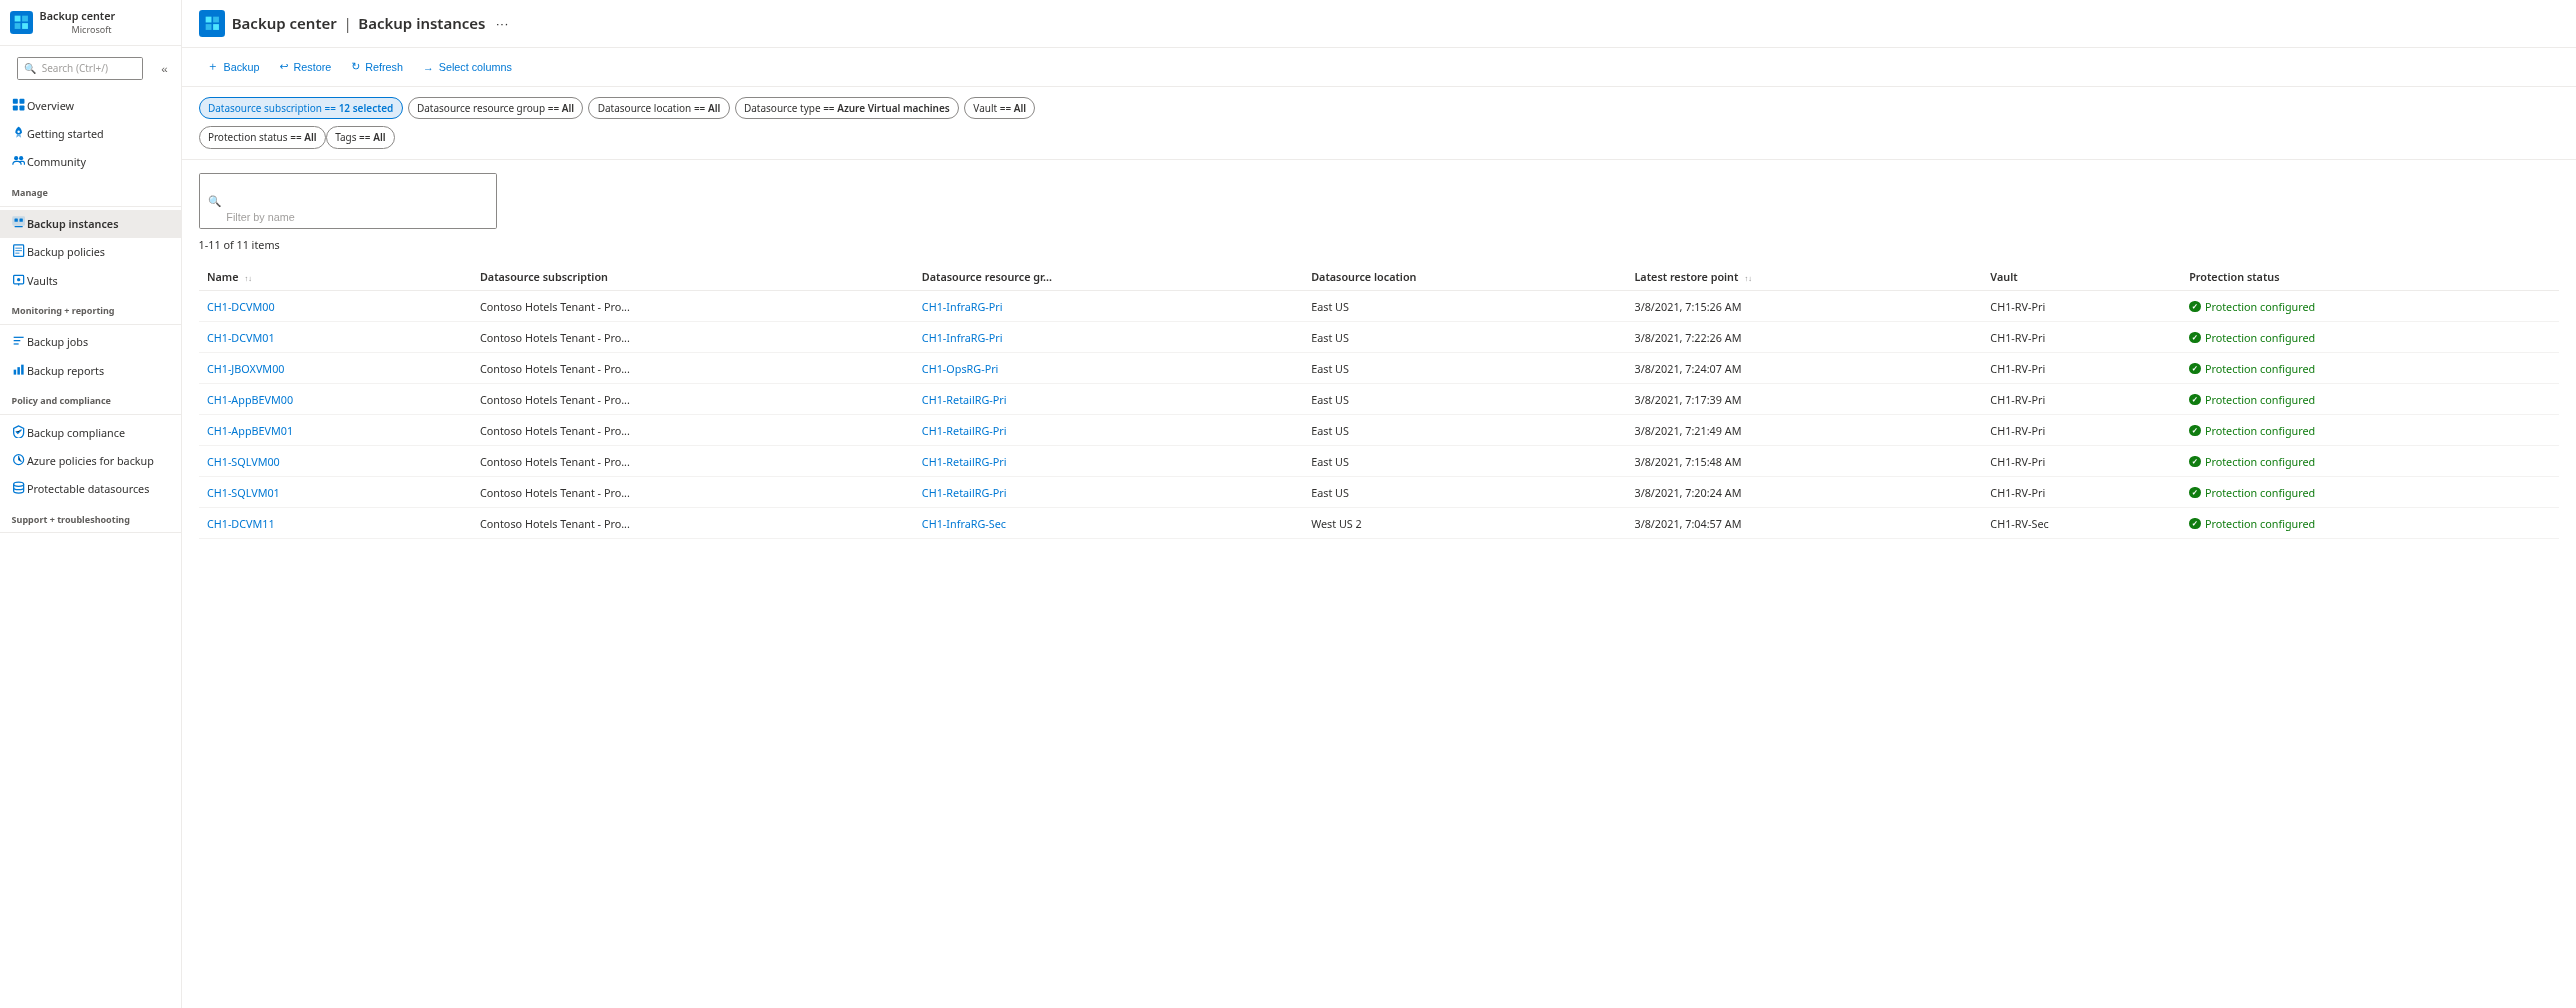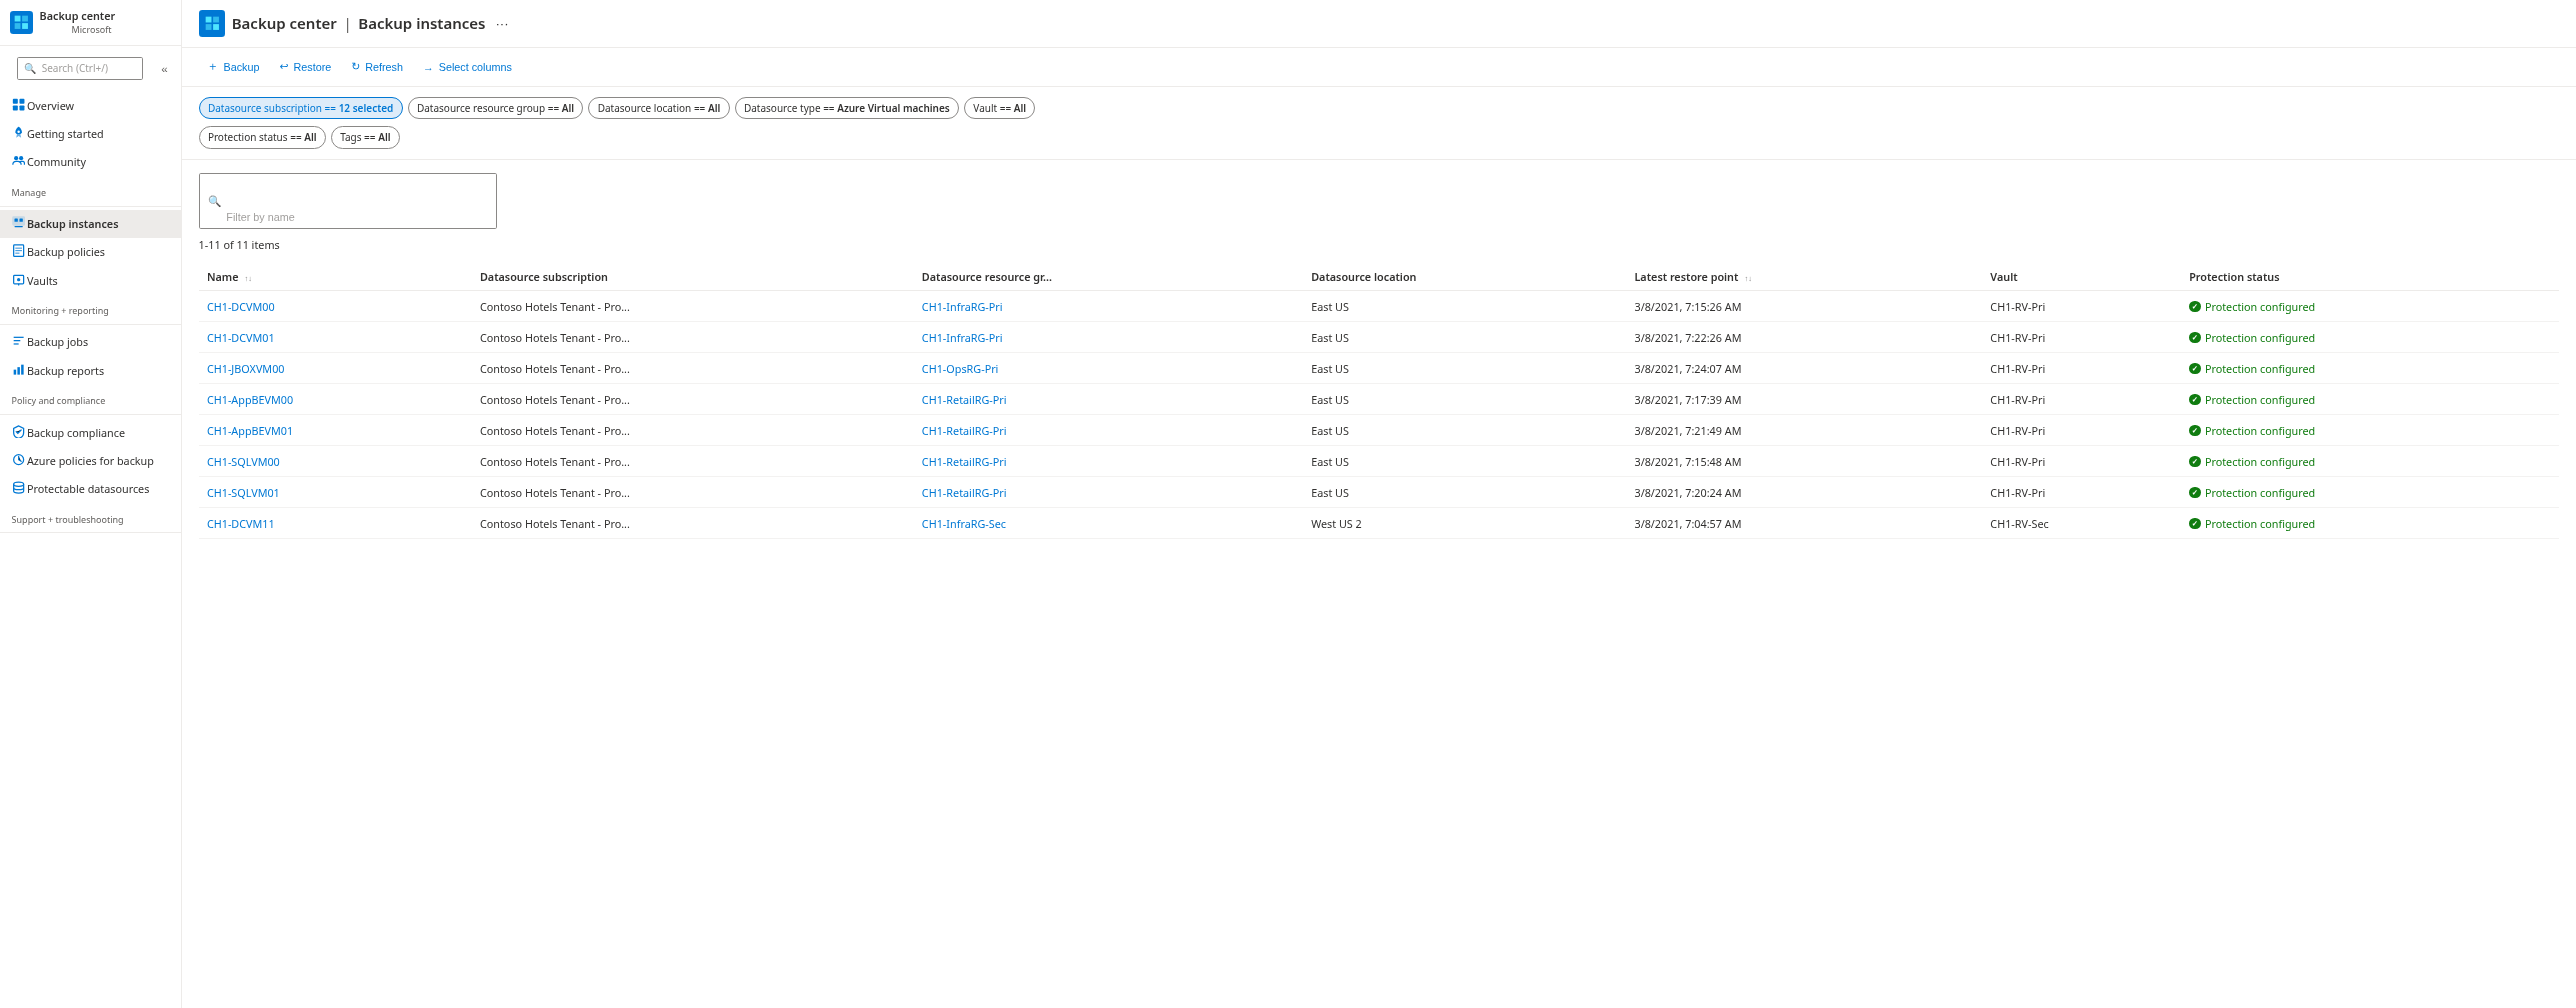--- a/index.html
+++ b/index.html
@@ -13,21 +13,21 @@
     .sidebar-title { font-size: 10.8px; font-weight: 600; color: #323130; }
     .sidebar-subtitle { font-size: 9px; color: #605e5c; padding-left: 32px; }
 
     .search-box { margin: 6.6px 8.3px; display: flex; align-items: center; gap: 5px; border: 0.8px solid #8a8886; border-radius: 1.7px; padding: 3.3px 6.6px; cursor: text; }
     .search-box span { color: #605e5c; font-size: 10px; }
 
     .nav-item { display: flex; gap: 2px; padding: 6.6px 11.6px; cursor: pointer; color: #323130; font-size: 10.8px; }
     .nav-item.active { background: #edebe9; font-weight: 600; }
     .nav-icon { width: 13.3px; height: 13.3px; display: flex; align-items: center; justify-content: center; flex-shrink: 0; }
 
-    .section-label { padding: 10px 11.6px 3.3px; font-size: 9px; font-weight: 400; color: #605e5c; text-transform: none; }
+    .section-label { padding: 10px 11.6px 3.3px; font-size: 9px; font-weight: 700; color: #605e5c; text-transform: none; }
     .divider { height: 0.8px; background: #edebe9; margin: 3.3px 0; }
 
     
     .main { flex: 1; display: flex; flex-direction: column; overflow: hidden; }
     .main-header { padding: 10px 16.6px; border-bottom: 0.8px solid #edebe9; display: flex; align-items: center; gap: 6.6px; }
     .main-title-area { display: flex; align-items: center; gap: 6.6px; }
     .main-title { font-size: 15px; font-weight: 600; }
     .main-breadcrumb { font-size: 15px; color: #605e5c; }
     .more-btn { background: none; border: none; cursor: pointer; padding: 3.3px; color: #323130; font-size: 13.3px; }
 
@@ -264,21 +264,21 @@
     </div>
     <div class="filter-chip">
       Datasource location == <strong>&nbsp;All</strong>
     </div>
     <div class="filter-chip">
       Datasource type == <strong>&nbsp;Azure Virtual machines</strong>
     </div>
     <div class="filter-chip">
       Vault == <strong>&nbsp;All</strong>
     </div>
-    <div style="width:100%; display:flex; gap:5px; flex-wrap:wrap; margin-top:1.7px;">
+    <div style="width:100%; display:flex; flex-wrap:wrap; margin-top:1.7px;">
       <div class="filter-chip">
         Protection status == <strong>&nbsp;All</strong>
       </div>
       <div class="filter-chip">
         Tags == <strong>&nbsp;All</strong>
       </div>
     </div>
   </div>
 
   <div class="content-area">

